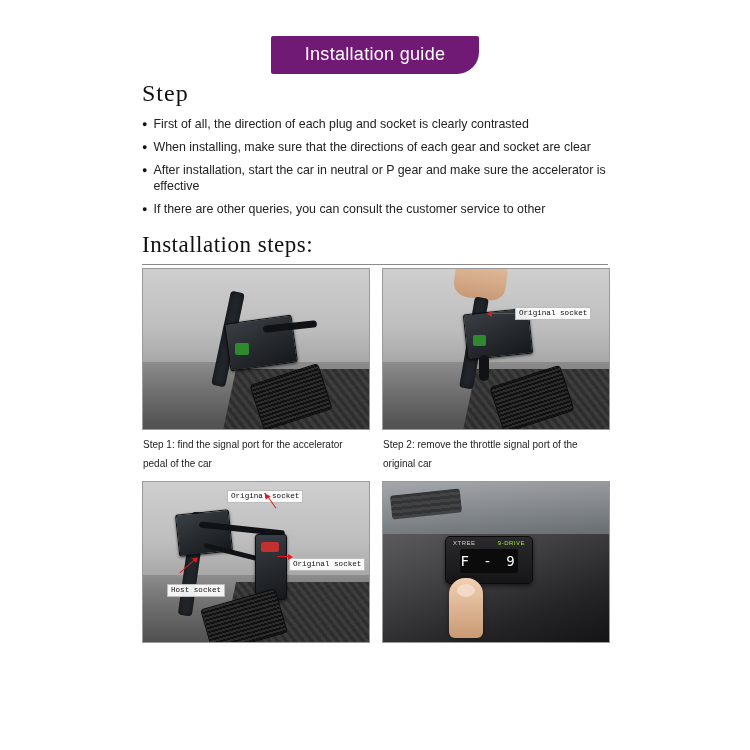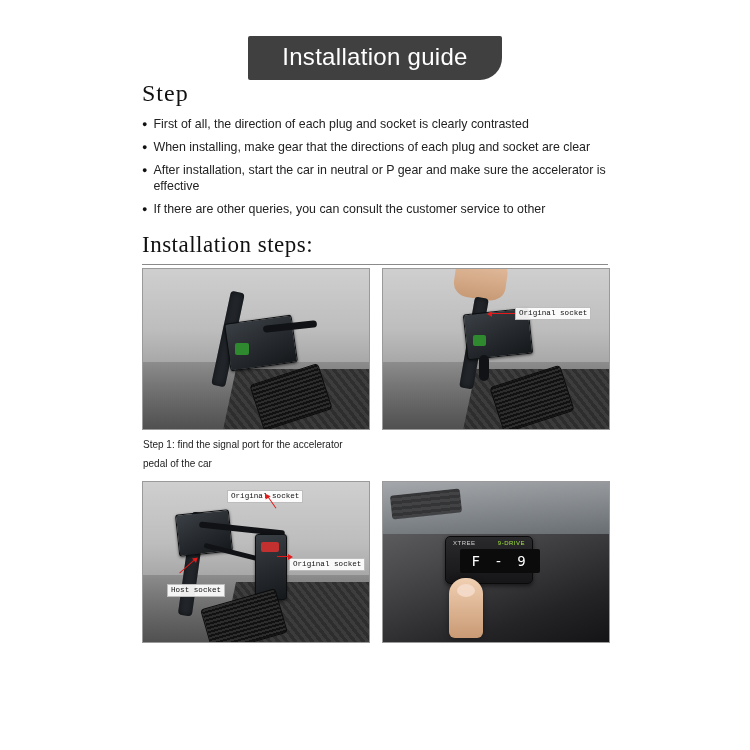--- a/index.html
+++ b/index.html
@@ -23,23 +23,23 @@
   
   .banner-wrap {
     position: absolute;
     left: 0;
     top: 36px;
     width: 750px;
     display: flex;
     justify-content: center;
   }
   .banner {
-    background: #404040;
+    background: #701a75;
     color: #ffffff;
-    font-size: 24px;
+    font-size: 18px;
     letter-spacing: .3px;
     padding: 9px 34px 11px 34px;
     border-radius: 2px 2px 22px 2px;
     line-height: 1;
   }
 
   
   .tips-title {
     position: absolute;
     left: 142px;
@@ -241,21 +241,21 @@
     left: 62px; top: 54px;
     width: 86px; height: 46px;
     background: linear-gradient(180deg,#2a2a2c,#161618);
     border: 1px solid #0a0a0a;
     border-radius: 5px;
     box-shadow: 0 2px 4px rgba(0,0,0,.55);
   }
   .device-screen {
     position: absolute;
     left: 14px; top: 12px;
-    width: 80px; height: 24px;
+    width: 58px; height: 24px;
     background: #0b0b0b;
     border-radius: 2px;
     display: flex;
     align-items: center;
     justify-content: center;
   }
   .device-screen span {
     color: #ffffff;
     font-family: "DejaVu Sans Mono", monospace;
     font-size: 14px;
@@ -308,21 +308,21 @@
 
   <div class="tips-title">Step</div>
 
   <div class="tips-list">
     <div class="tip">
       <span class="bullet">●</span>
       <span class="tip-text">First of all, the direction of each plug and socket is clearly contrasted</span>
     </div>
     <div class="tip">
       <span class="bullet">●</span>
-      <span class="tip-text">When installing, make gear that the directions of each plug and socket are clear</span>
+      <span class="tip-text">When installing, make sure that the directions of each gear and socket are clear</span>
     </div>
     <div class="tip">
       <span class="bullet">●</span>
       <span class="tip-text">After installation, start the car in neutral or P gear and make sure the accelerator is effective</span>
     </div>
     <div class="tip">
       <span class="bullet">●</span>
       <span class="tip-text">If there are other queries, you can consult the customer service to other</span>
     </div>
   </div>
@@ -353,20 +353,21 @@
           <div class="carpet"></div>
           <div class="hand" style="left:72px;top:-16px;width:52px;height:46px;transform:rotate(8deg);"></div>
           <div class="pedal-arm" style="left:84px;top:28px;width:14px;height:92px;transform:rotate(10deg);"></div>
           <div class="module" style="left:82px;top:42px;width:64px;height:44px;transform:rotate(-6deg);"></div>
           <div class="green-chip" style="left:90px;top:66px;width:13px;height:11px;"></div>
           <div class="cable" style="left:96px;top:86px;width:10px;height:26px;"></div>
           <div class="pedal-pad" style="left:112px;top:106px;width:72px;height:46px;transform:rotate(-18deg);"></div>
           <div class="arrow" style="left:108px;top:44px;width:24px;"></div>
           <div class="lbl" style="left:132px;top:38px;">Original socket</div>
         </div>
+        <div class="caption">Step 2: remove the throttle signal port of the original car</div>
       </div>
     </div>
 
     <div class="row" style="margin-top:4px;">
 
       <div class="cell">
         <div class="photo">
           <div class="bg-garage"></div>
           <div class="carpet"></div>
           <div class="pedal-arm" style="left:42px;top:30px;width:14px;height:104px;transform:rotate(8deg);"></div>

